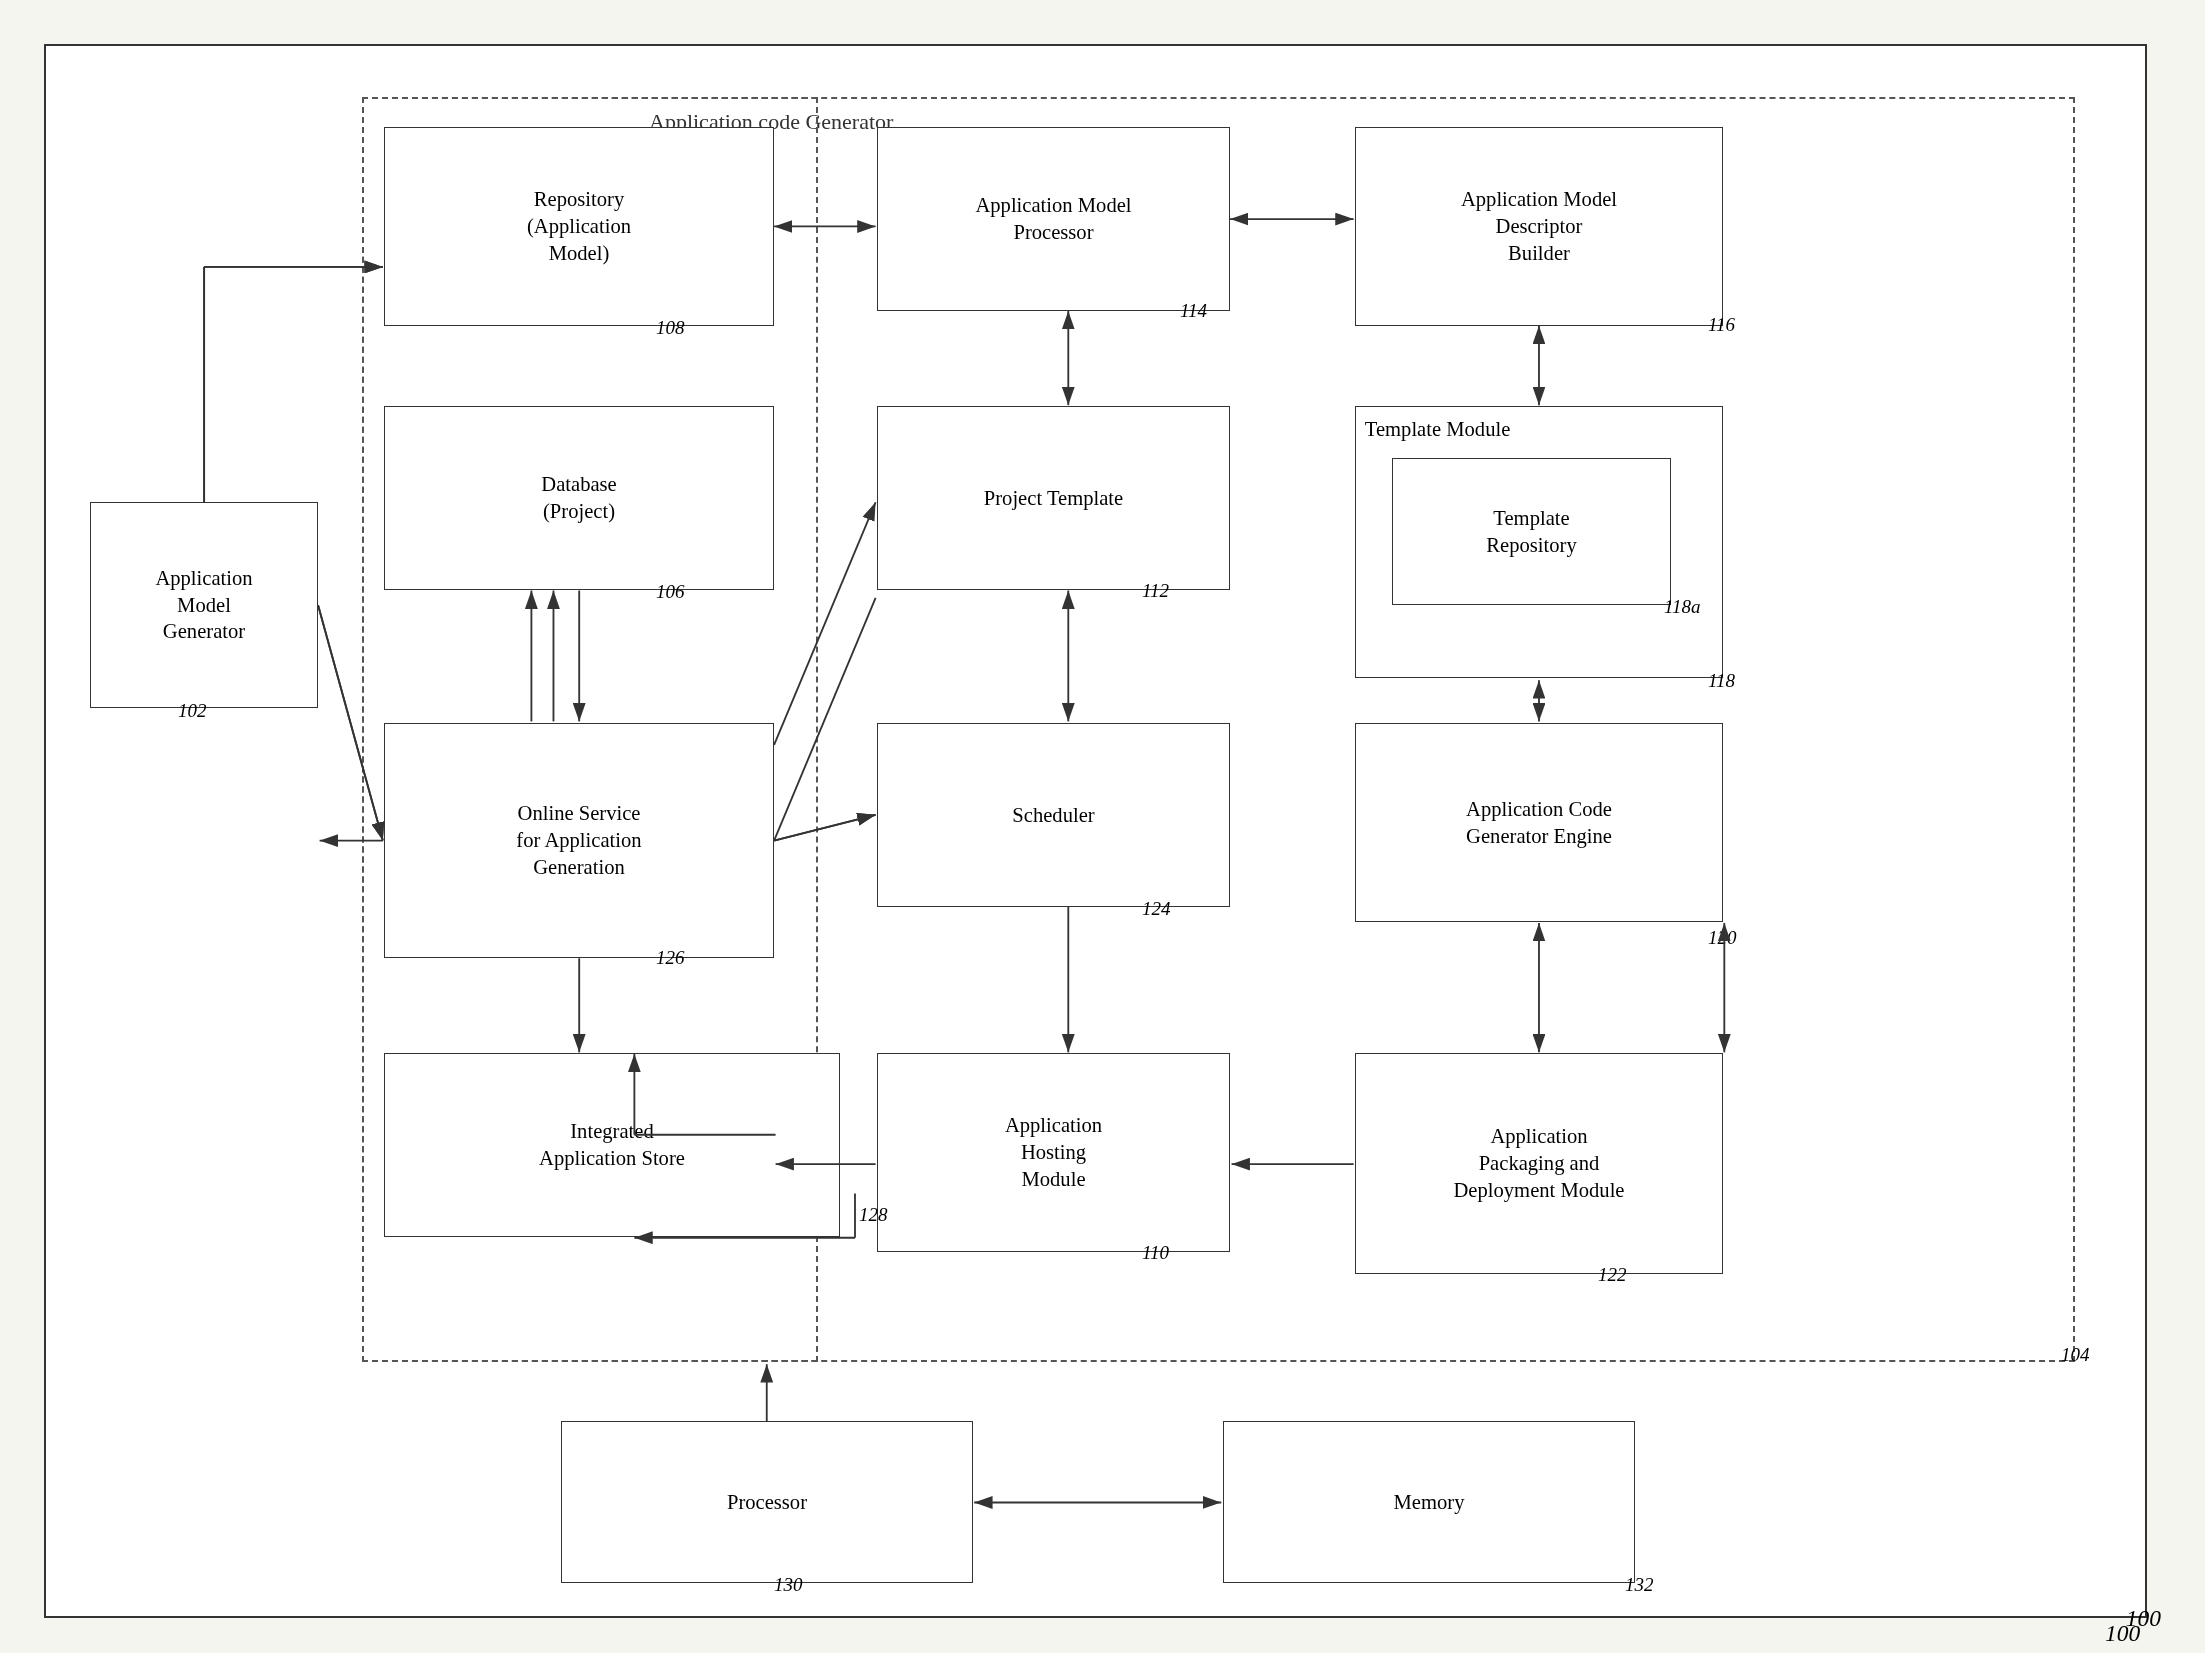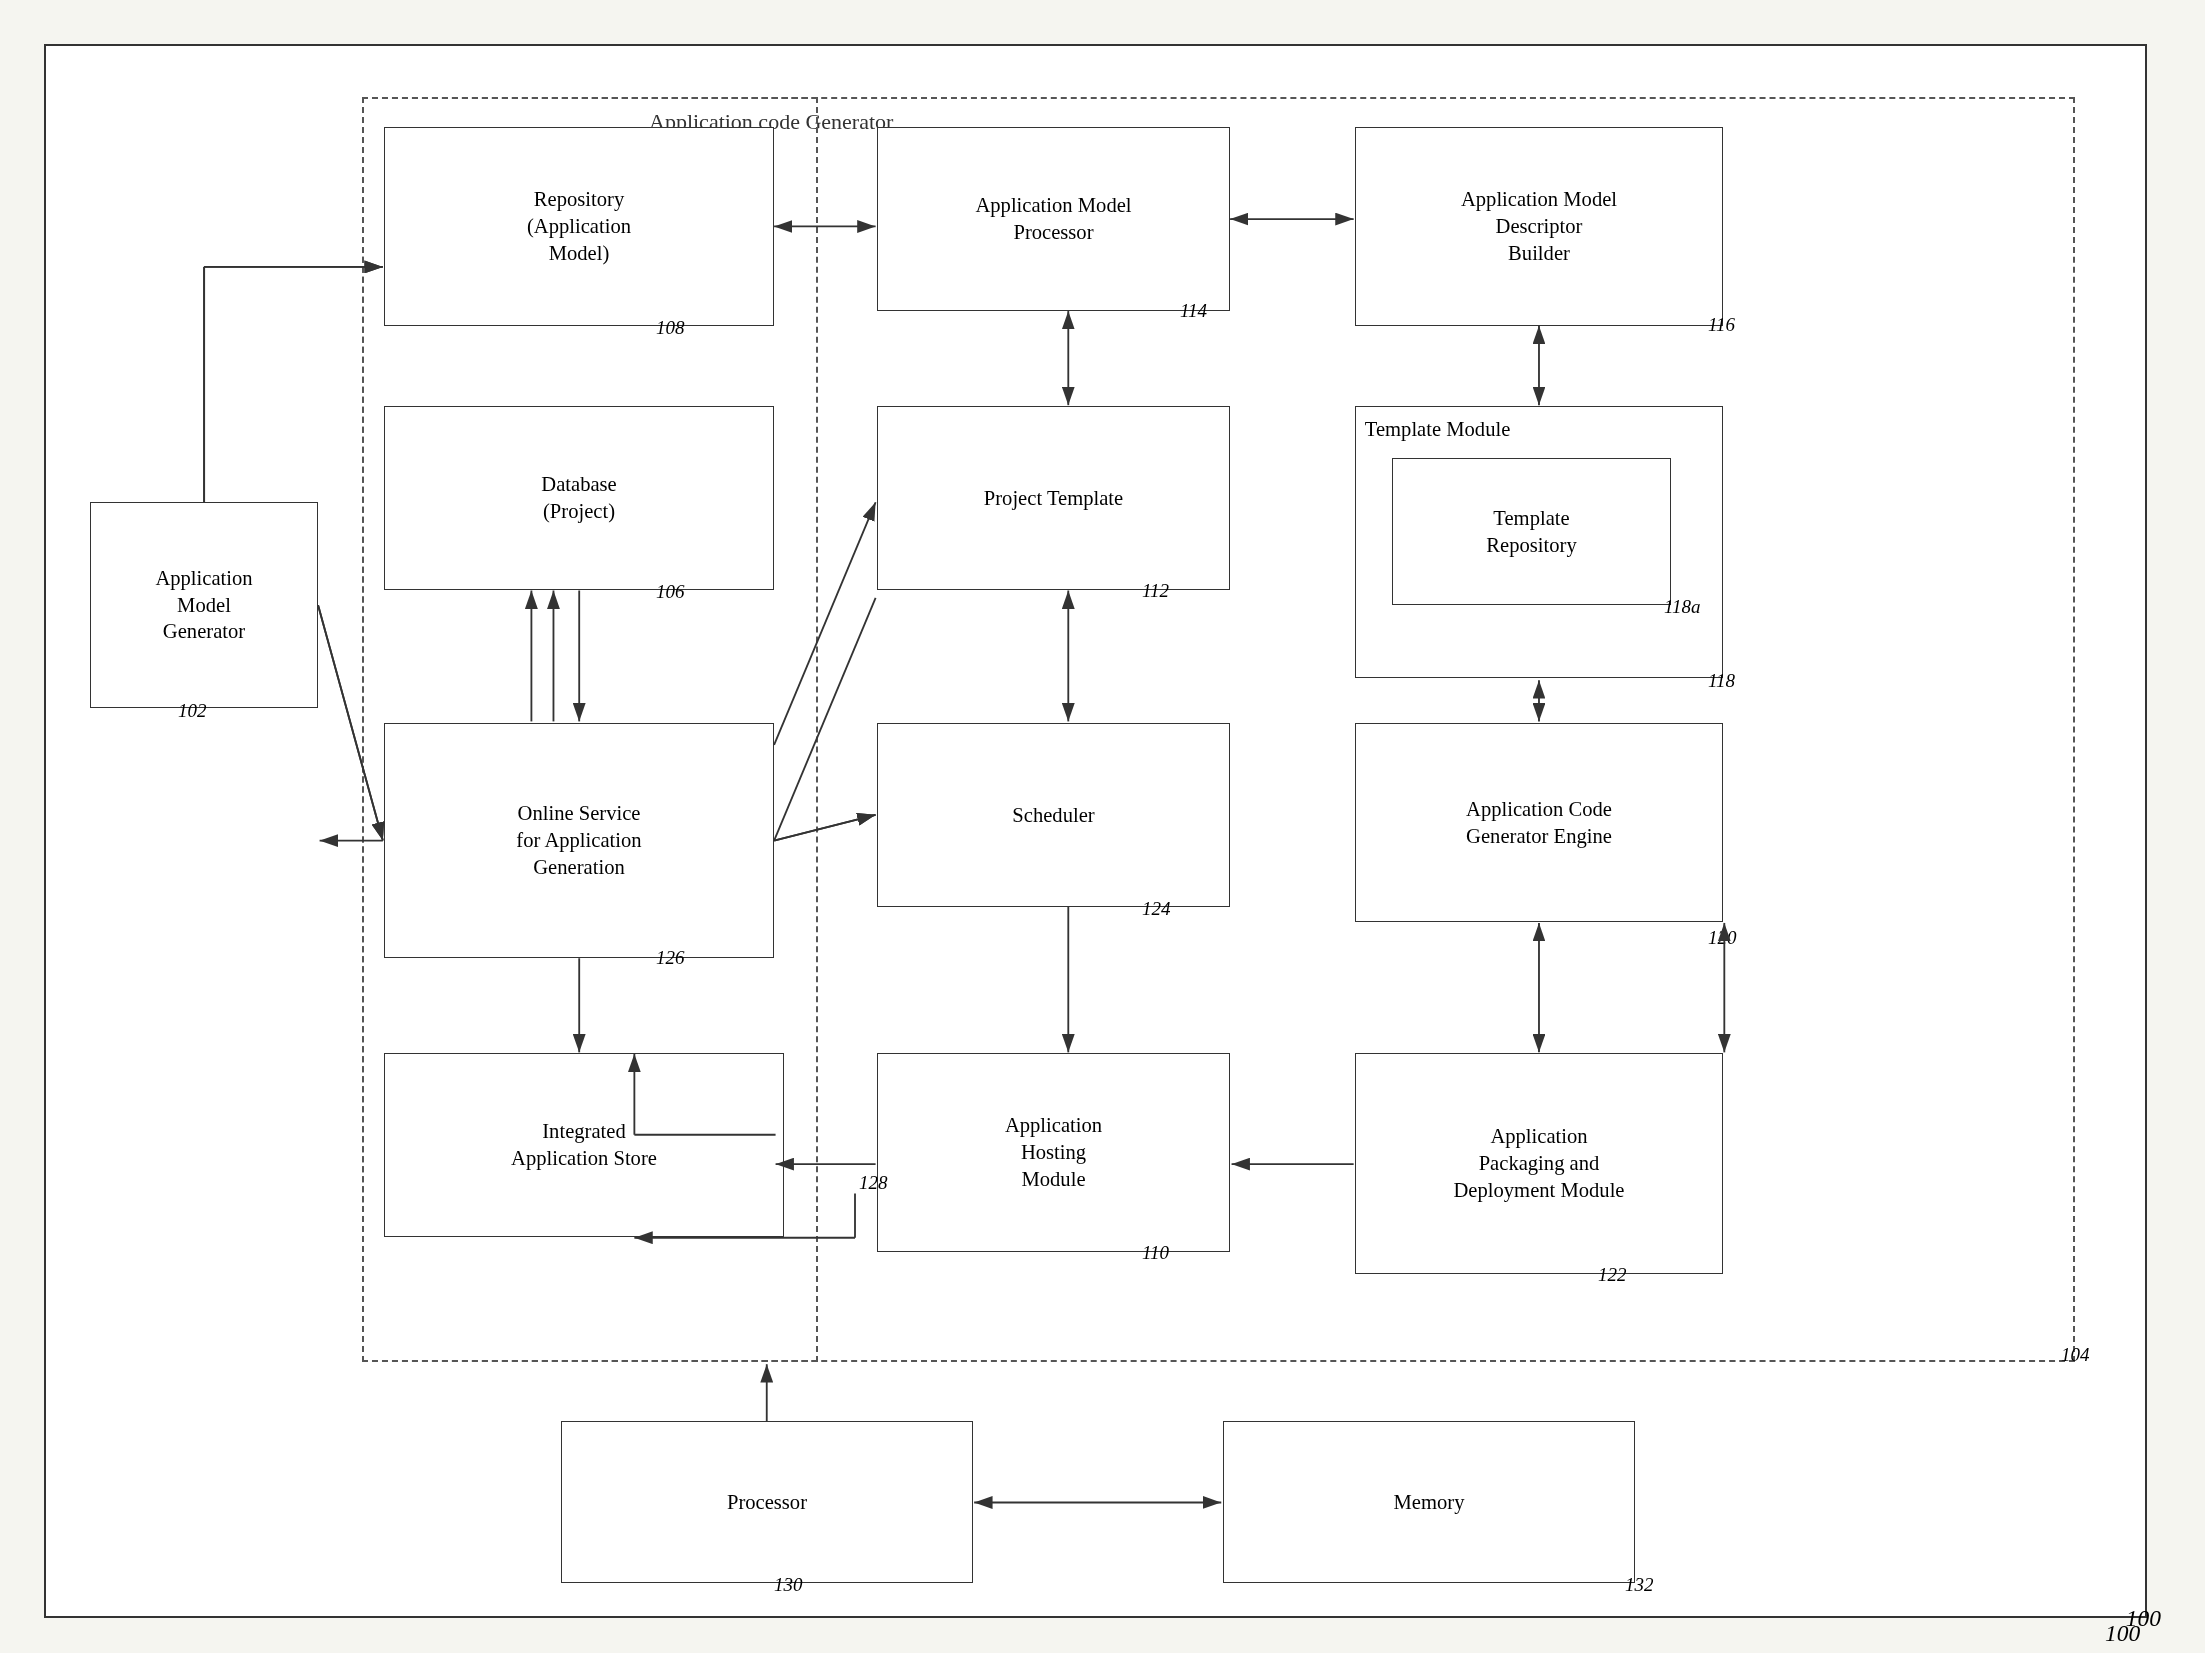--- a/index.html
+++ b/index.html
@@ -80,21 +80,21 @@
   <div class="box" style="top:360px; left:338px; width:390px; height:184px;">
     <span>Database<br>(Project)</span>
   </div>
   <span class="ref-num" style="top:535px; left:610px;">106</span>
 
   <div class="box" style="top:677px; left:338px; width:390px; height:235px;">
     <span>Online Service<br>for Application<br>Generation</span>
   </div>
   <span class="ref-num" style="top:901px; left:610px;">126</span>
 
-  <div class="box" style="top:1007px; left:338px; width:400px; height:184px;">
+  <div class="box" style="top:1007px; left:338px; width:456px; height:184px;">
     <span>Integrated<br>Application Store</span>
   </div>
 
   <div class="box" style="top:81px; left:831px; width:353px; height:184px;">
     <span>Application Model<br>Processor</span>
   </div>
   <span class="ref-num" style="top:254px; left:1096px;margin-left:38px;">114</span>
 
   <div class="box" style="top:360px; left:831px; width:353px; height:184px;">
     <span>Project Template</span>
@@ -141,21 +141,21 @@
   </div>
   <span class="ref-num" style="top:1528px; left:728px;">130</span>
 
   <div class="box" style="top:1375px; left:1177px; width:412px; height:162px;">
     <span>Memory</span>
   </div>
   <span class="ref-num" style="top:1528px; left:1579px;">132</span>
 
   <span class="ref-num" style="top:1574px; left:2059px; font-size:23.5px;">100</span>
 
-  <span class="ref-num" style="top:1126px; left:805px;margin-left:8px;">128</span>
+  <span class="ref-num" style="top:1158px; left:805px;margin-left:8px;">128</span>
 
   <svg class="arrows-svg" xmlns="http://www.w3.org/2000/svg" viewBox="0 0 2854 2134" width="2099" height="1569">
     <defs>
       <marker id="arrow" markerWidth="10" markerHeight="7" refX="10" refY="3.5" orient="auto">
         <polygon points="0 0, 10 3.5, 0 7" fill="#333"></polygon>
       </marker>
       <marker id="arrow-back" markerWidth="10" markerHeight="7" refX="0" refY="3.5" orient="auto">
         <polygon points="10 0, 0 3.5, 10 7" fill="#333"></polygon>
       </marker>
       <marker id="arrowhead-right" markerWidth="10" markerHeight="7" refX="10" refY="3.5" orient="auto">

